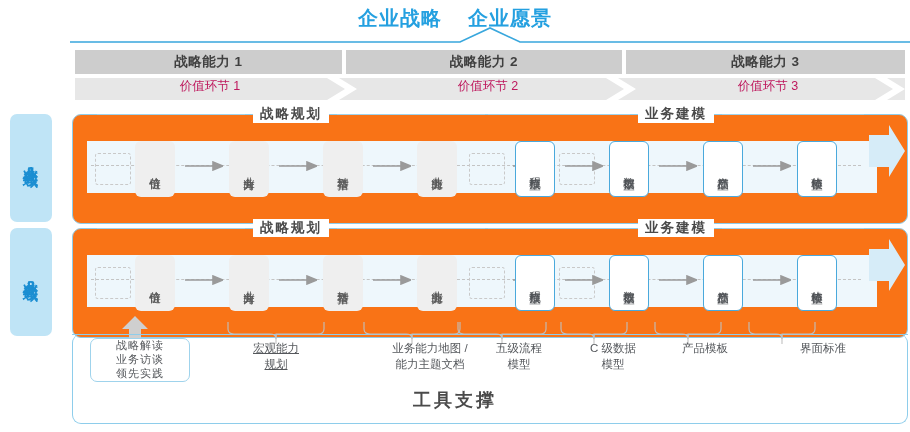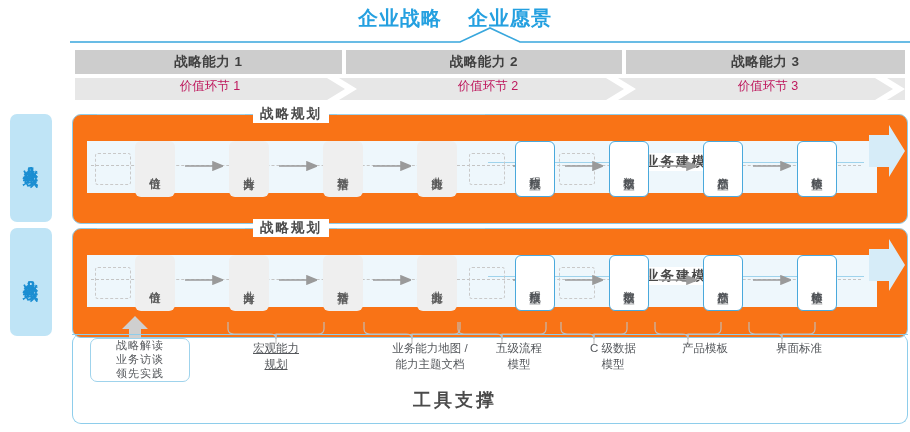--- a/index.html
+++ b/index.html
@@ -47,21 +47,21 @@
 
   
   .band{position:absolute;left:14px;top:26px;width:790px;height:52px;background:#eef7fc;}
   .band-arrow{position:absolute;left:796px;top:10px;}
 
   
   .sec-head{position:absolute;height:16px;display:flex;align-items:center;gap:8px;top:-9px;}
   .sec-line{height:1px;background:#9fd3ec;}
   .sec-title{background:#ffffff;padding:0 7px;font-size:13.5px;font-weight:bold;color:#4a4a4a;letter-spacing:2px;}
   .sec-sp{left:24px;width:400px;}
-  .sec-bm{left:415px;width:390px;margin-top:48px;}
+  .sec-bm{left:415px;width:390px;}
   .sec-sp .sec-line:first-child{width:148px;}
   .sec-sp .sec-line:last-child{width:148px;}
   .sec-bm .sec-line:first-child{width:142px;}
   .sec-bm .sec-line:last-child{width:142px;}
 
   
   .dashline{position:absolute;top:50px;height:0;border-top:1px dashed #c4c4c4;}
 
   
   .node{position:absolute;top:26px;width:40px;height:56px;border-radius:6px;
@@ -328,17 +328,17 @@
 
   <div class="tlabel" style="left:216px;width:120px;white-space:pre-line;text-decoration:underline;">宏观能力
 规划</div>
   <div class="tlabel" style="left:350px;width:160px;white-space:pre-line;">业务能力地图 /
 能力主题文档</div>
   <div class="tlabel" style="left:444px;width:150px;white-space:pre-line;">五级流程
 模型</div>
   <div class="tlabel" style="left:538px;width:150px;white-space:pre-line;">C 级数据
 模型</div>
   <div class="tlabel" style="left:630px;width:150px;white-space:pre-line;">产品模板</div>
-  <div class="tlabel" style="left:724px;width:150px;white-space:pre-line;">界面标准</div>
+  <div class="tlabel" style="left:724px;width:150px;white-space:pre-line;padding-left:24px;">界面标准</div>
 
   <div class="tool-title">工具支撑</div>
 
 </div>
 
 </body></html>

